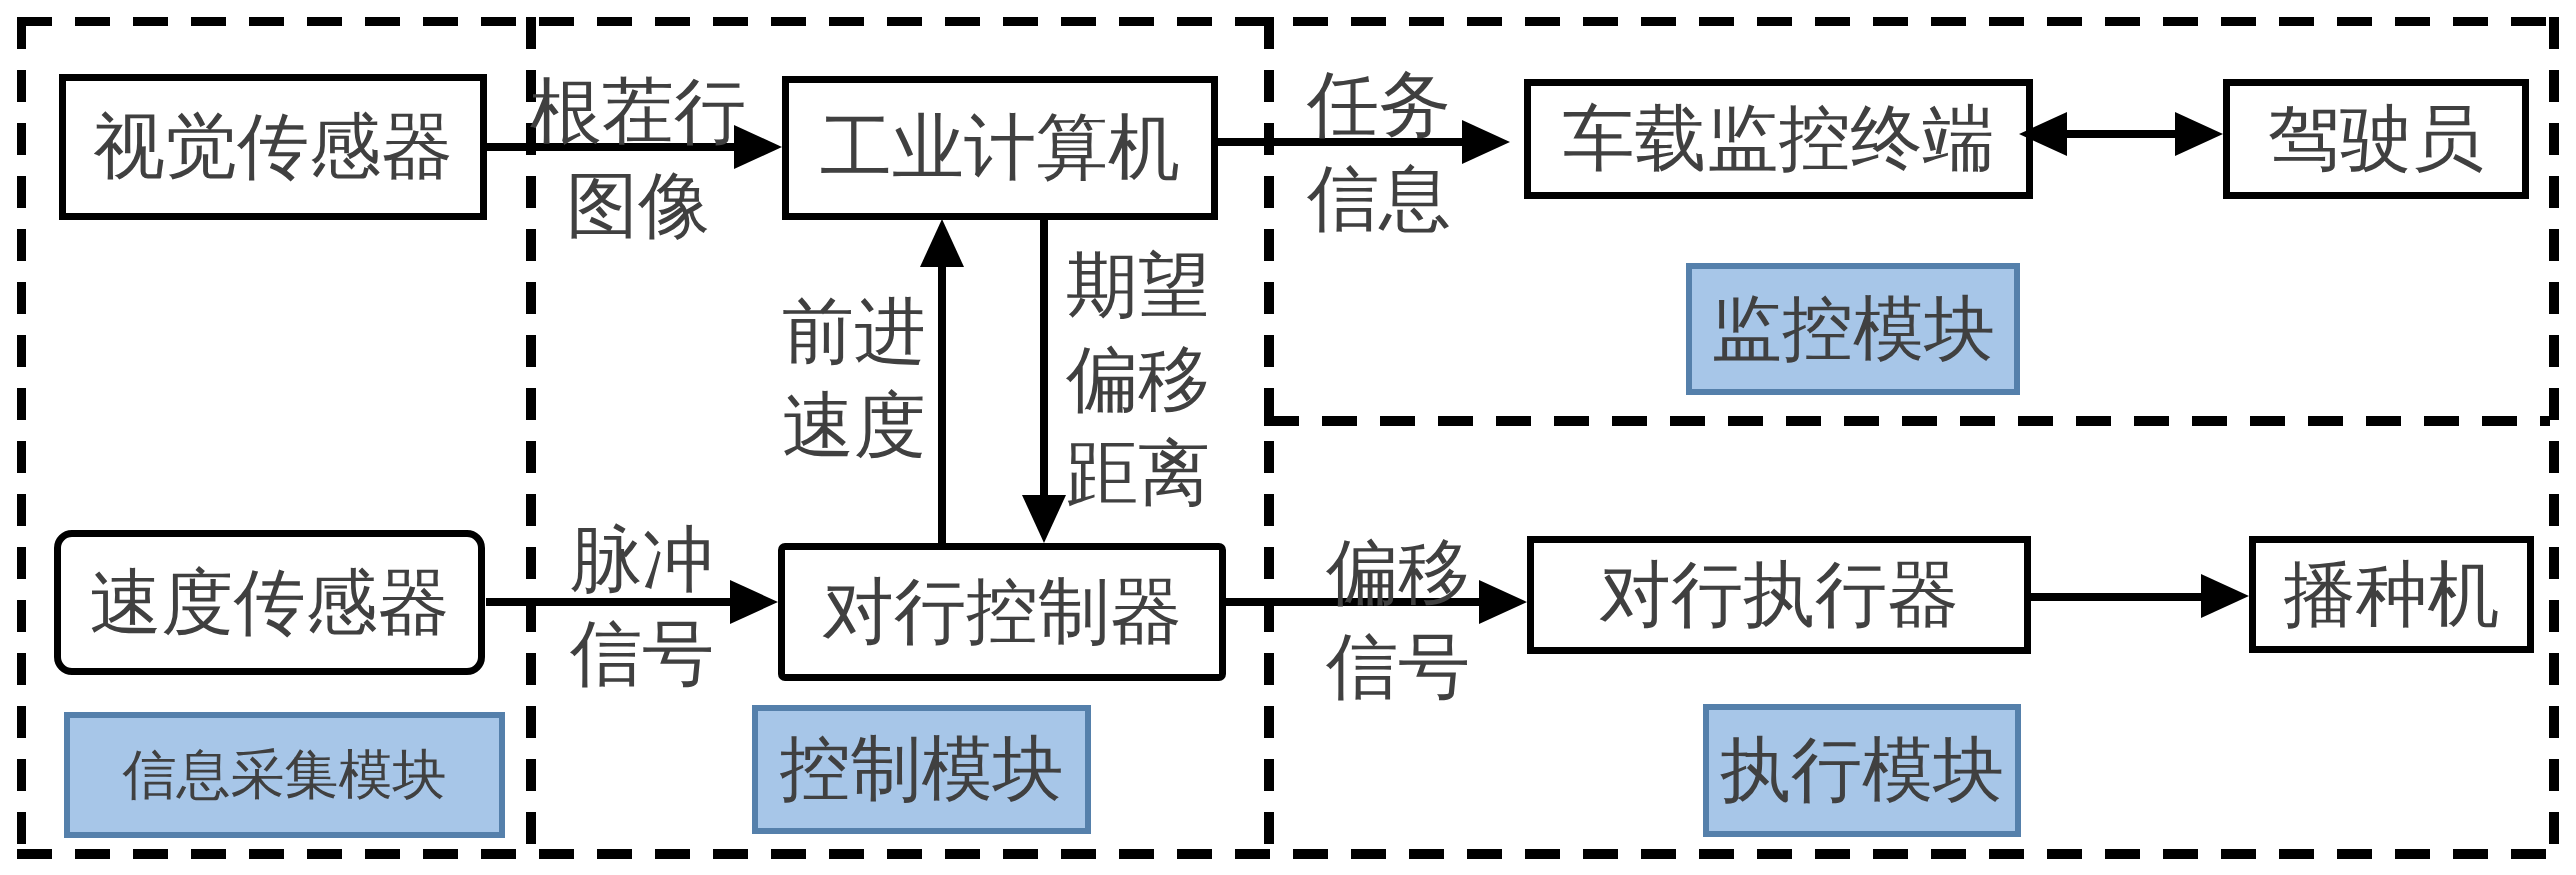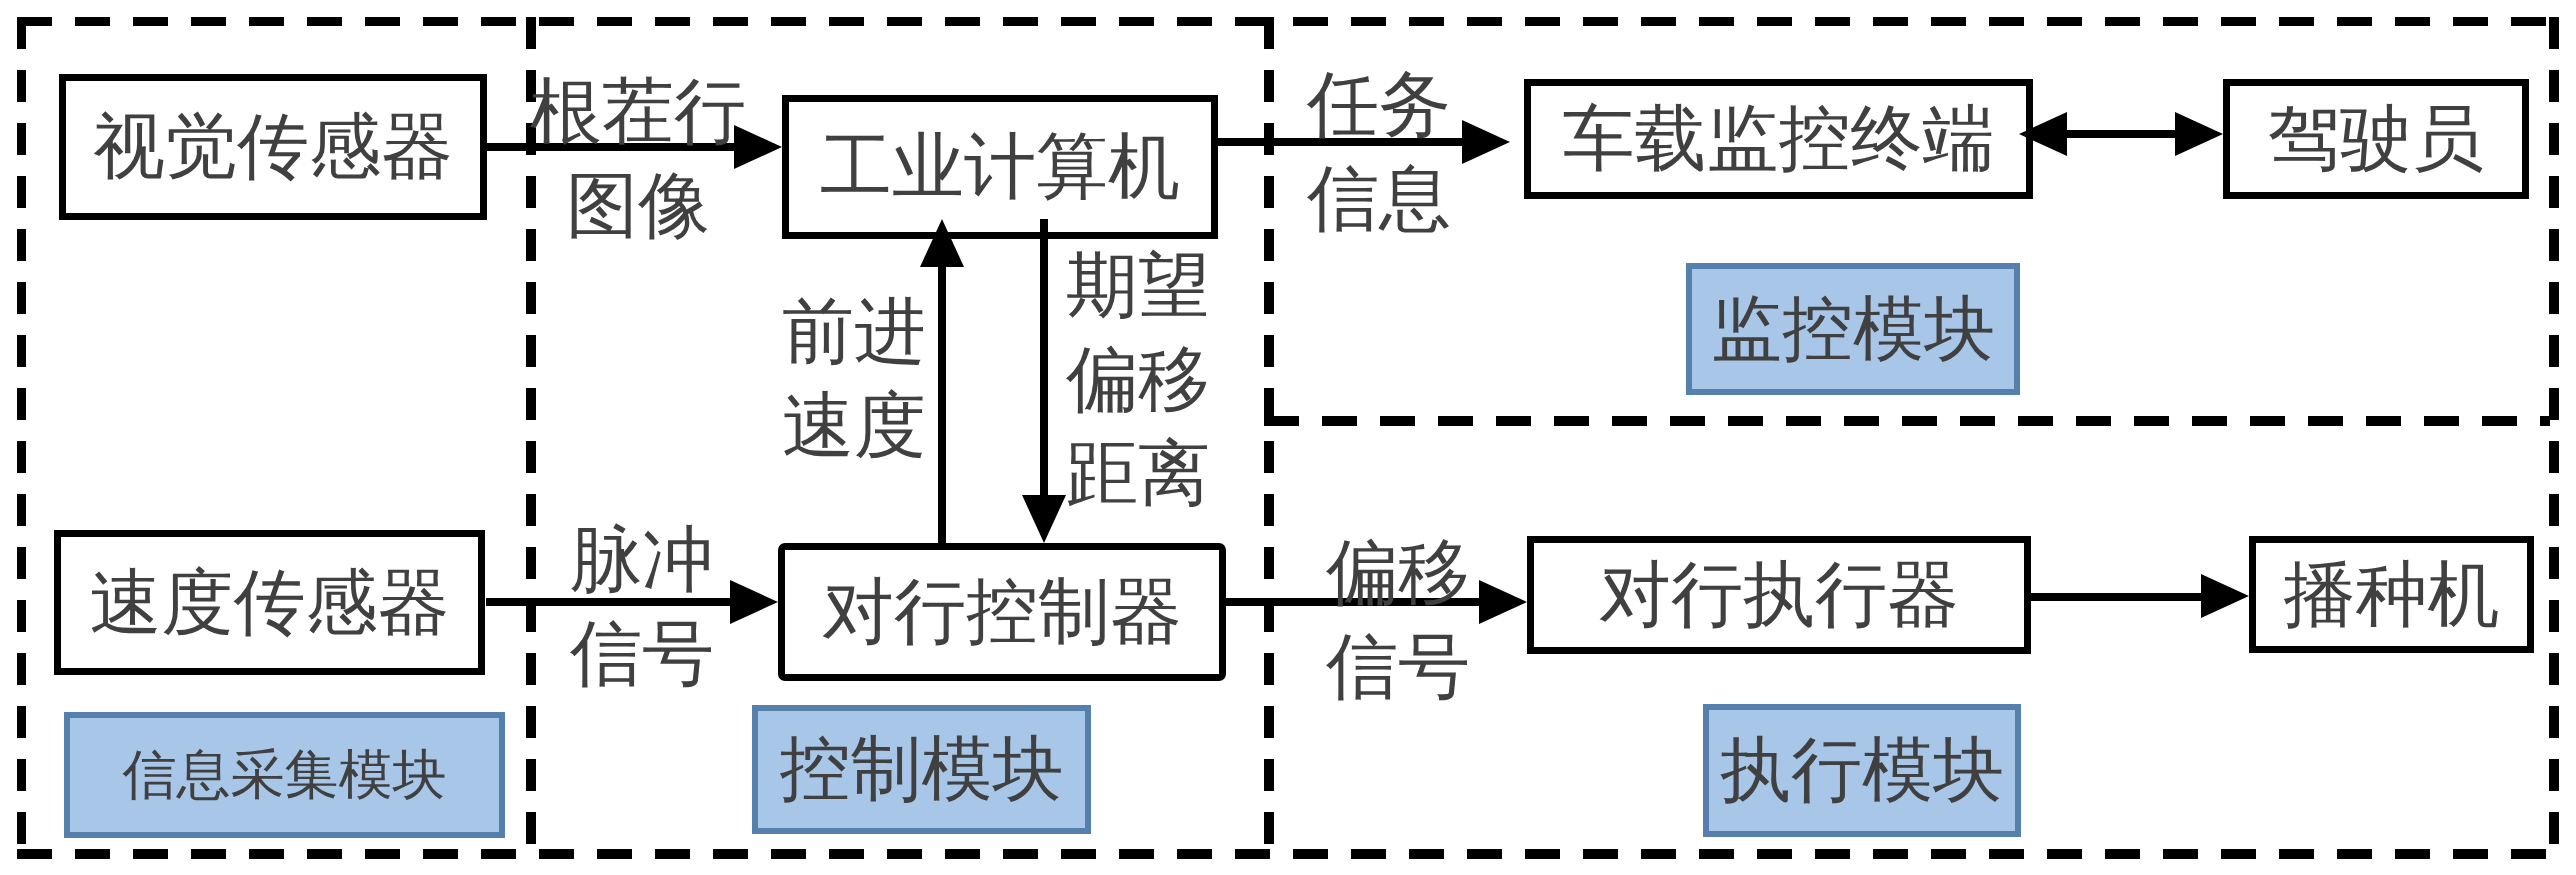--- a/index.html
+++ b/index.html
@@ -82,24 +82,24 @@
   <div class="dash-v" style="left:16.6px;   top:16.6px; height:842px;"></div>
   <div class="dash-v" style="left:2549px; top:16.6px; height:842px;"></div>
 
   <div class="dash-v" style="left:526px;  top:16.6px; height:832px;"></div>
   <div class="dash-v" style="left:1264px; top:16.6px; height:832px;"></div>
   <div class="dash-h" style="left:1264px; top:416px; width:1286px;"></div>
 
   <div class="box" style="left:59px;   top:74px;  width:428px; height:146px;">
     <span>视觉传感器</span>
   </div>
-  <div class="box" style="left:54px;   top:530px; width:431px; height:145px;">
+  <div class="box" style="left:54px;   top:530px; width:431px; height:145px;border-radius:18px;">
     <span>速度传感器</span>
   </div>
-  <div class="box" style="left:782px; top:76px; width:436px; height:144px;margin-top:19px;">
+  <div class="box" style="left:782px; top:76px; width:436px; height:144px;">
     <span>工业计算机</span>
   </div>
   <div class="box" style="left:778px; top:543px; width:448px; height:138px;border-radius:7px;">
     <span>对行控制器</span>
   </div>
   <div class="box" style="left:1510px; top:79px; width:509px; height:120px;margin-left:14px;">
     <span>车载监控终端</span>
   </div>
   <div class="box" style="left:2223px; top:79px; width:306px; height:120px;">
     <span>驾驶员</span>

